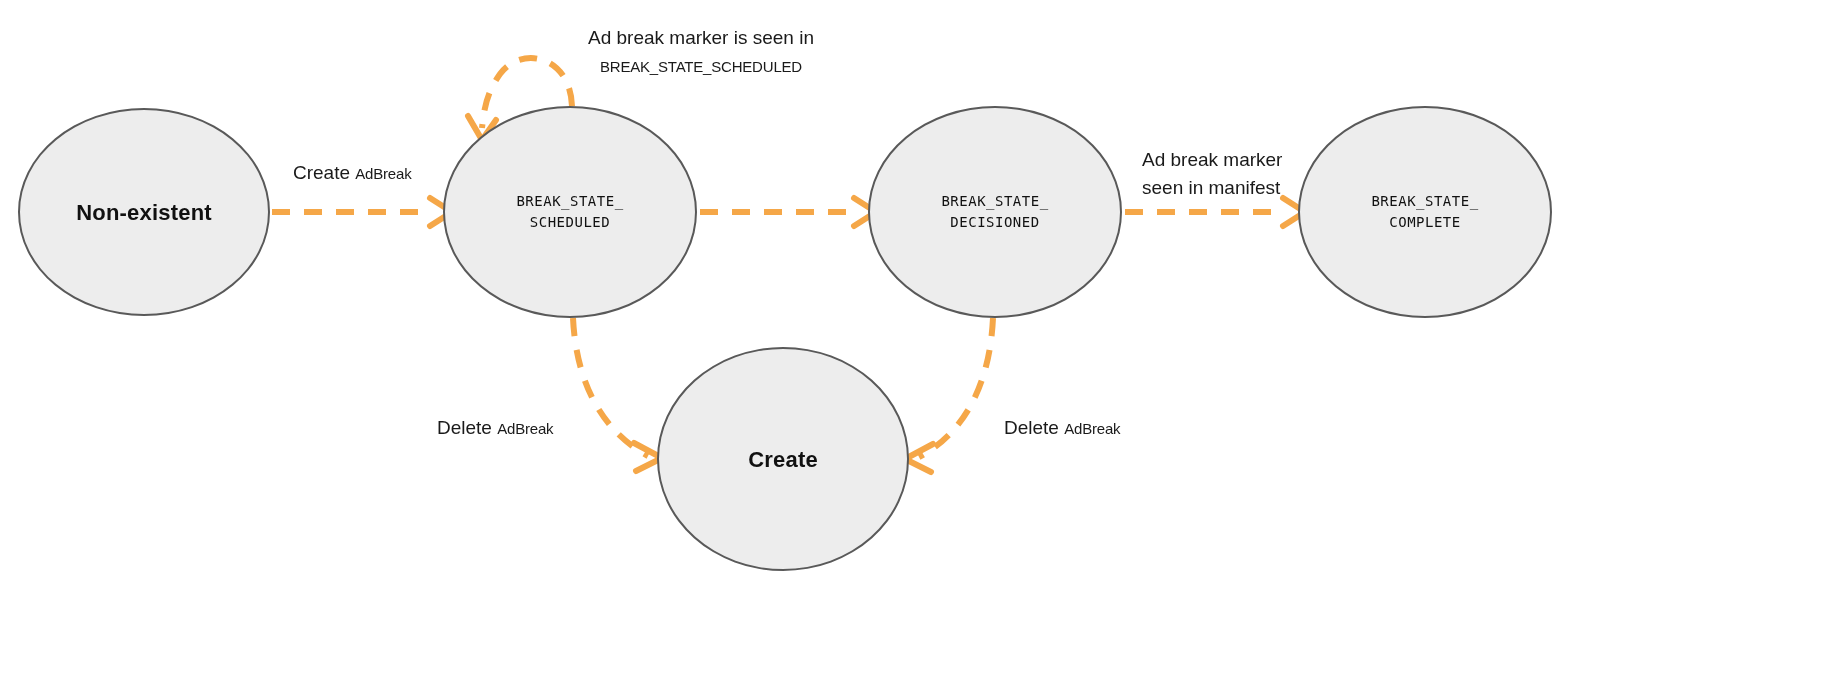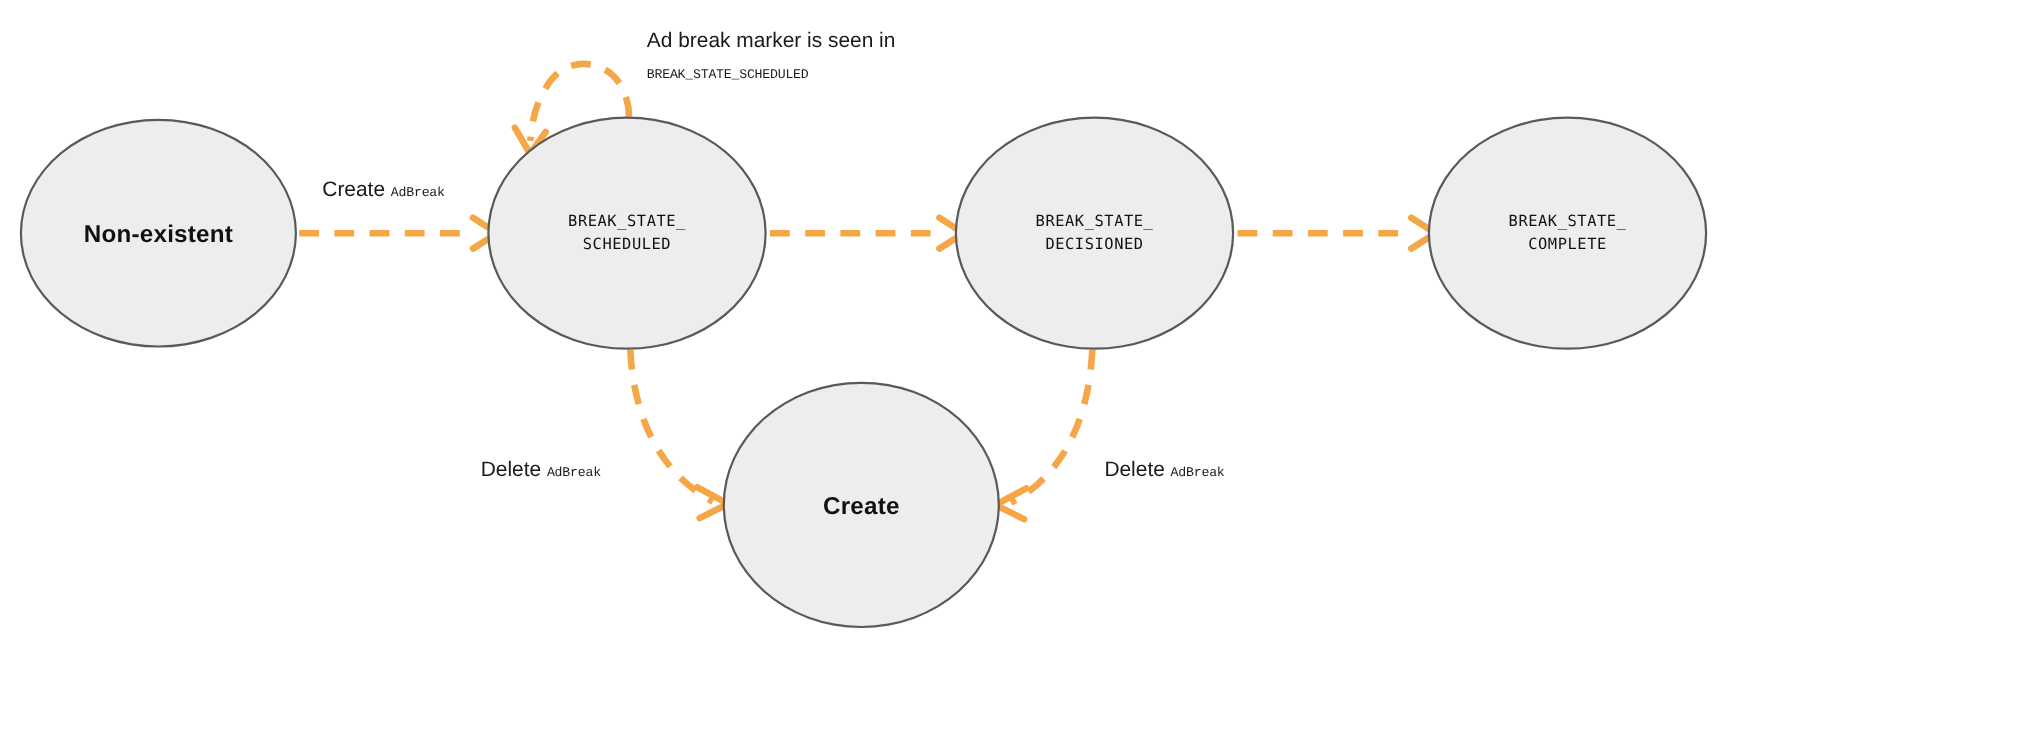--- a/index.html
+++ b/index.html
@@ -38,22 +38,22 @@
   }
 
   .edge-label{
     position:absolute;
     font-size:19px;
     line-height:1.45;
     color:#1a1a1a;
     white-space:nowrap;
   }
   .edge-label .mono{
-    font-family:Liberation Mono, monospace;
-    font-size:12px;
+    font-family:Liberation Sans, sans-serif;
+    font-size:15px;
     letter-spacing:-0.2px;
   }
   .edge-label .sans{font-family:"Liberation Sans", sans-serif;}
   .edge-label .ln{display:block;}
 </style>
 </head>
 <body style="background: rgb(255, 255, 255);">
 
 <div id="stage">
 
@@ -110,26 +110,30 @@
   </div>
 
   <div class="node plain" style="left: 657px; top: 347px; width: 252px; height: 224px; background: rgb(237, 237, 237); border-color: rgb(89, 89, 89);">
     <span class="nlabel">Create</span>
   </div>
 
   <div class="edge-label" style="left:293px;top:159px;">
       <span class="ln"><span class="sans">Create </span><span class="mono">AdBreak</span></span>
     </div>
 
-  <div class="edge-label" style="left:588px;top:24px;">
+  <div class="edge-label" style="left:588px;top:24px;text-align:center;">
       <span class="ln"><span class="sans">Ad break marker is seen in</span></span>
       <span class="ln"><span class="mono">BREAK_STATE_SCHEDULED</span></span>
     </div>
 
 
+  <div class="edge-label" style="left:1142px;top:146px;">
+      <span class="ln"><span class="sans">Ad break marker</span></span>
+      <span class="ln"><span class="sans">seen in manifest</span></span>
+    </div>
 
   <div class="edge-label" style="left:437px;top:414px;">
       <span class="ln"><span class="sans">Delete </span><span class="mono">AdBreak</span></span>
     </div>
 
   <div class="edge-label" style="left:1004px;top:414px;">
       <span class="ln"><span class="sans">Delete </span><span class="mono">AdBreak</span></span>
     </div>
 
 </div>

